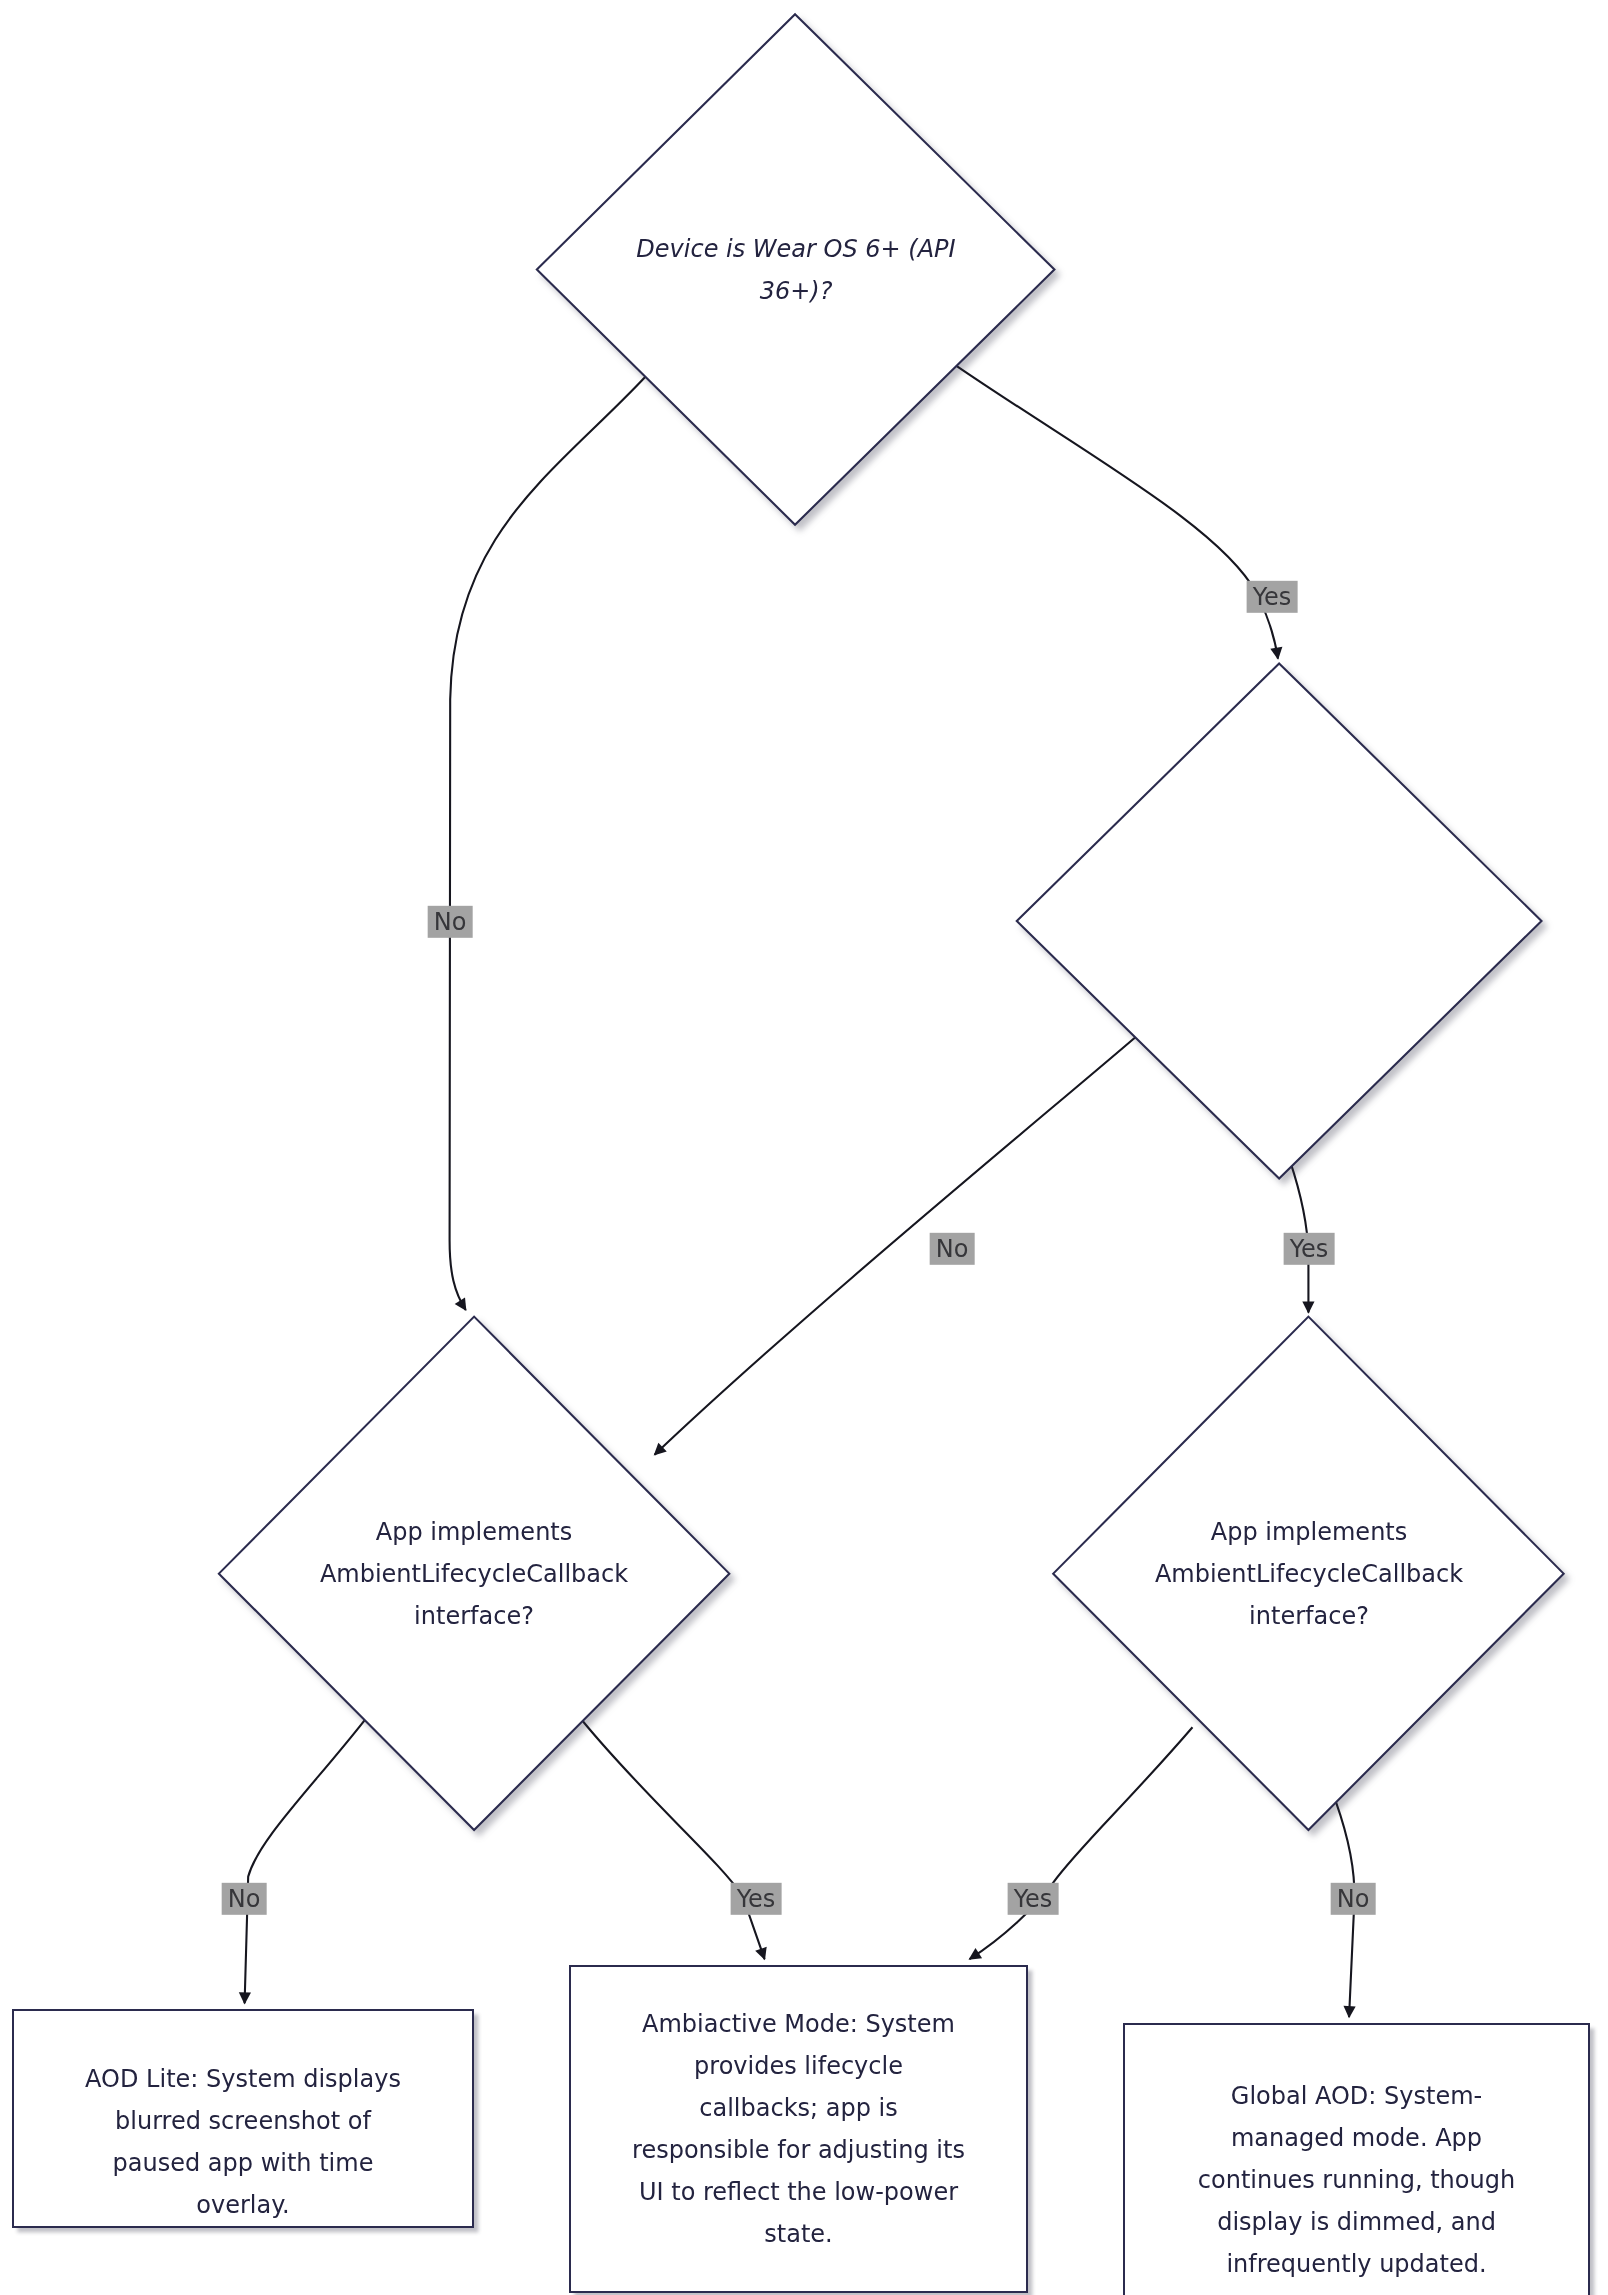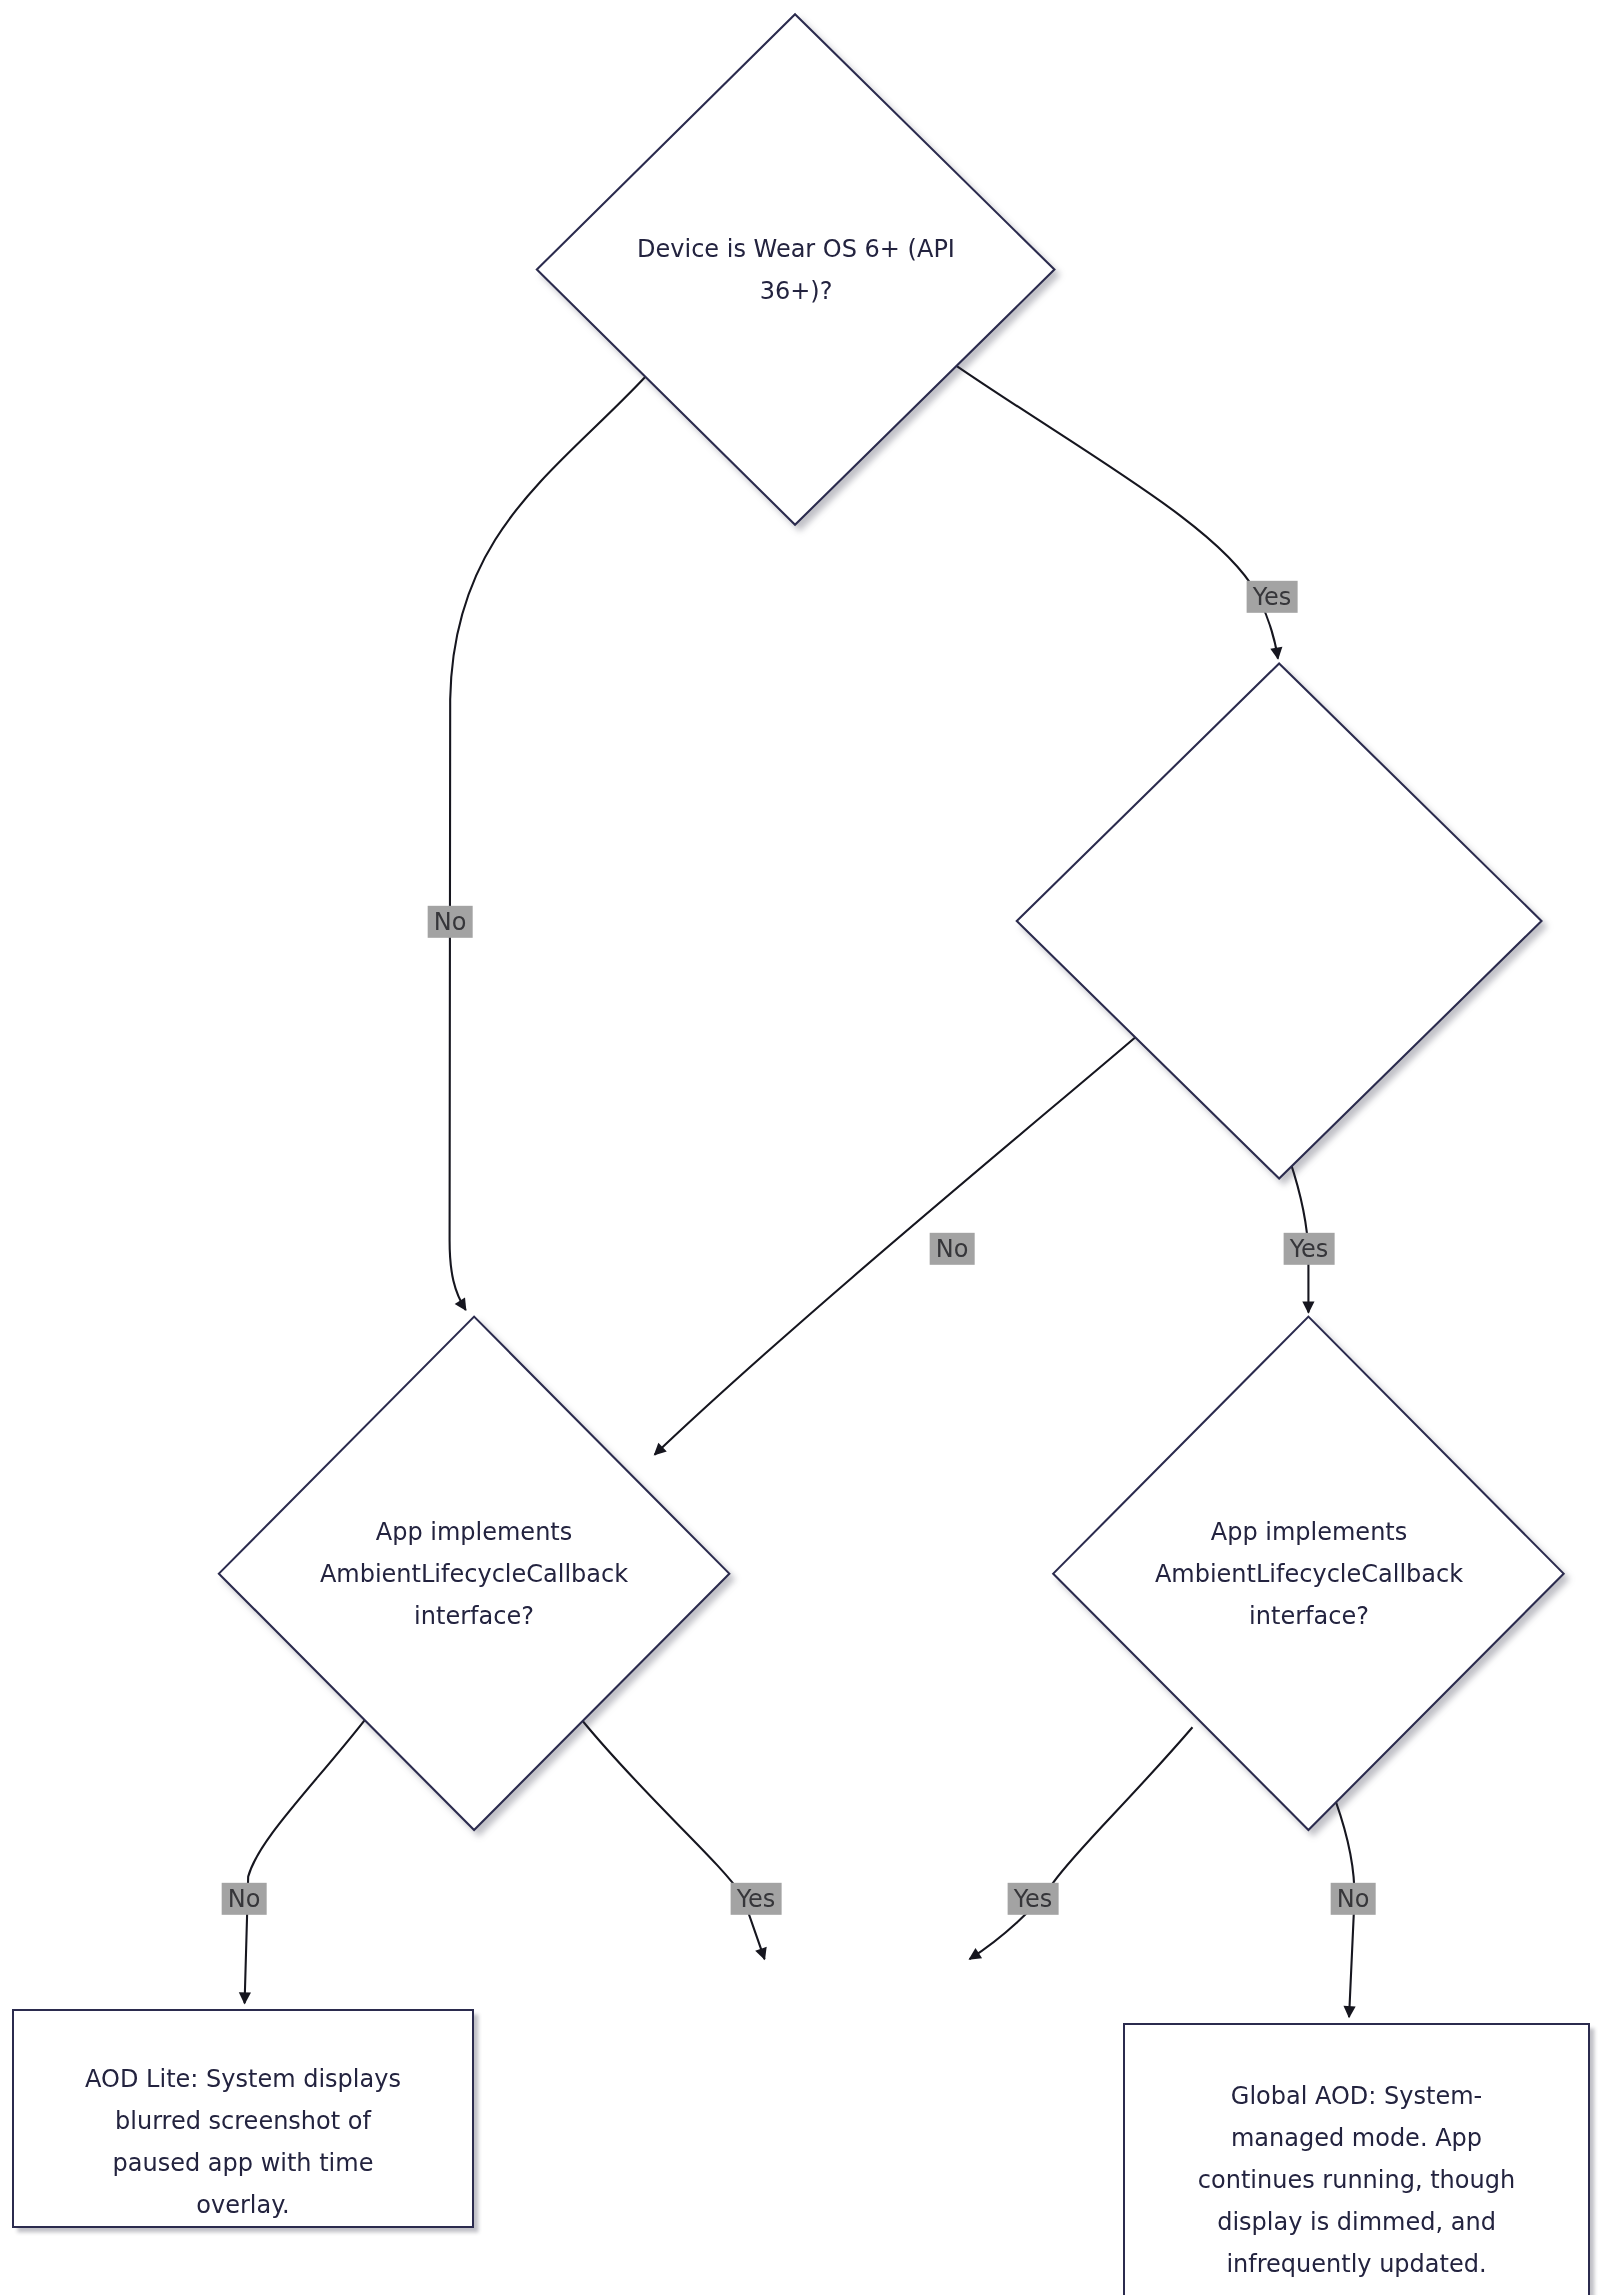--- a/index.html
+++ b/index.html
@@ -73,21 +73,21 @@
     <path class="edge" d="M 975 2880 C 1082 3010 1202 3112 1242 3172 L 1279 3278" marker-end="url(#arrow)"></path>
     <path class="edge" d="M 1995 2890 C 1892 3010 1802 3094 1762 3150 C 1732 3192 1678 3242 1622 3278" marker-end="url(#arrow)"></path>
     <path class="edge" d="M 2235 3015 C 2258 3080 2267 3135 2266 3178 L 2257 3375" marker-end="url(#arrow)"></path>
 
     <polygon class="shape" points="1330,24 1764,451 1330,878 898,451"></polygon>
     <polygon class="shape" points="2140,1110 2579,1541 2140,1972 1701,1541"></polygon>
     <polygon class="shape" points="793,2203 1220,2633 793,3062 366,2633"></polygon>
     <polygon class="shape" points="2189,2203 2616,2633 2189,3062 1762,2633"></polygon>
   </svg>
 
-  <div class="node-label" style="left:796px; top:270px; width:359px;">Device is Wear OS 6+ (API 36+)?</div>
+  <div class="node-label" style="left:796px; top:270px; width:359px;font-style:italic;">Device is Wear OS 6+ (API 36+)?</div>
 
 
   <div class="node-label" style="left:474px; top:1574px; width:347px;">App implements AmbientLifecycleCallback interface?</div>
 
   <div class="node-label" style="left:1309px; top:1574px; width:347px;">App implements AmbientLifecycleCallback interface?</div>
 
   <div class="edge-label" style="left:450px;  top:922px;">No</div>
 
   <div class="edge-label" style="left:1272px; top:597px;">Yes</div>
 
@@ -100,19 +100,22 @@
   <div class="edge-label" style="left:756px; top:1899px;">Yes</div>
 
   <div class="edge-label" style="left:1033px; top:1899px;">Yes</div>
 
   <div class="edge-label" style="left:1353px; top:1899px;">No</div>
 
   <div class="result-box" style="left:12px; top:2009px; width:462px; height:219px;align-items:flex-end;">
     <div class="inner" style="max-width:347px;">AOD Lite: System displays blurred screenshot of paused app with time overlay.</div>
   </div>
 
+  <div class="result-box" style="left:569px; top:1965px; width:459px; height:328px;">
+    <div class="inner" style="max-width:335px;">Ambiactive Mode: System provides lifecycle callbacks; app is responsible for adjusting its UI to reflect the low-power state.</div>
+  </div>
 
   <div class="result-box" style="left:1123px; top:2023px; width:467px; height:313px;">
     <div class="inner" style="max-width:326px;">Global AOD: System-managed mode. App continues running, though display is dimmed, and infrequently updated.</div>
   </div>
 
 </div>
 
 
 </body></html>

